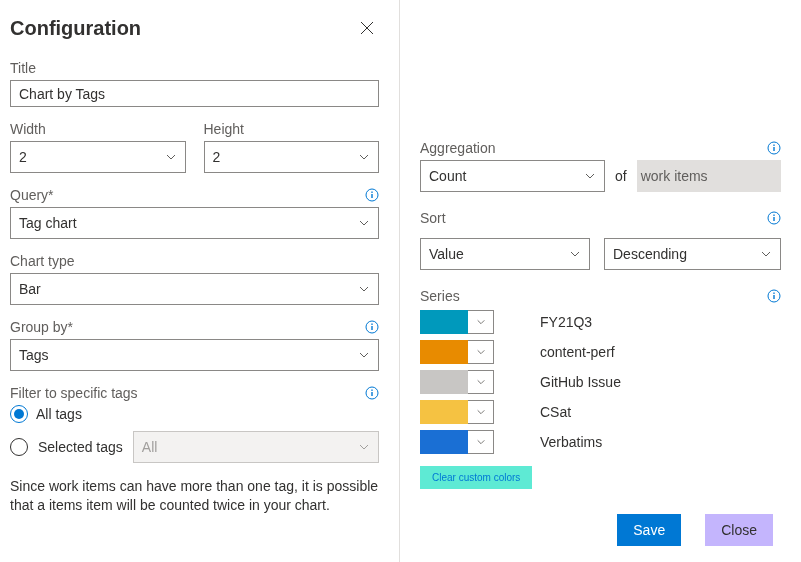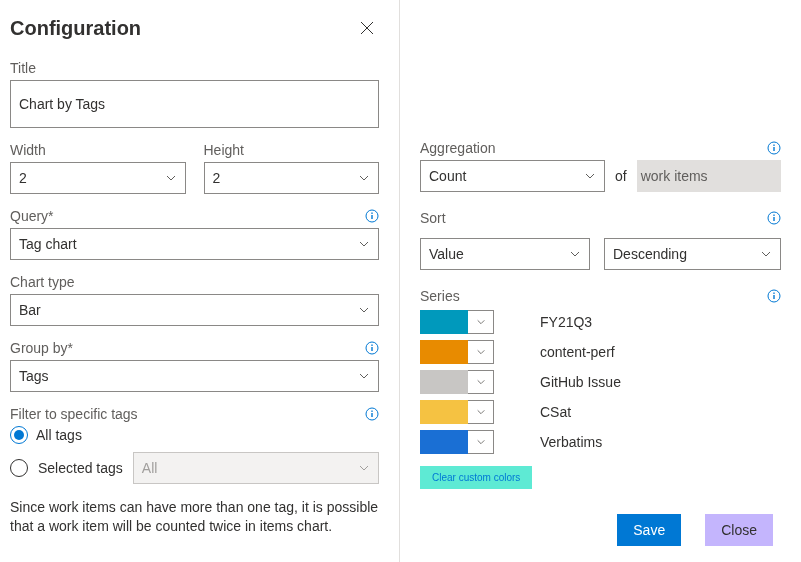--- a/index.html
+++ b/index.html
@@ -49,21 +49,21 @@
     align-items: center;
     justify-content: space-between;
   }
   .field-label .info {
     color: #0078d4;
     cursor: pointer;
   }
   .info svg { display:block; }
   .text-input {
     width: 100%;
-    height: 48px;
+    height: 27px;
     border: 1px solid #8a8886;
     padding: 0 8px;
     font-size: 14px;
     font-family: inherit;
     background: #fff;
     color: #323130;
   }
   .select-box {
     position: relative;
     width: 100%;
@@ -342,21 +342,21 @@
           <span>All</span>
           <span class="chev">
               <svg width="12" height="12" viewBox="0 0 12 12">
                 <path d="M2 4 L6 8 L10 4" stroke="#a19f9d" stroke-width="1" fill="none"></path>
               </svg>
             </span>
         </div>
       </div>
     </div>
 
-    <div class="note">Since work items can have more than one tag, it is possible that a work item will be counted twice in items chart.</div>
+    <div class="note">Since work items can have more than one tag, it is possible that a items item will be counted twice in your chart.</div>
   </div>
 
   <div class="right-pane">
 
     <div class="r-label-row">
       <span>Aggregation</span>
       <span class="info">
           <svg width="14" height="14" viewBox="0 0 14 14">
             <circle cx="7" cy="7" r="6" stroke="#0078d4" stroke-width="1" fill="none"></circle>
             <rect x="6.3" y="6" width="1.4" height="4" fill="#0078d4"></rect>

